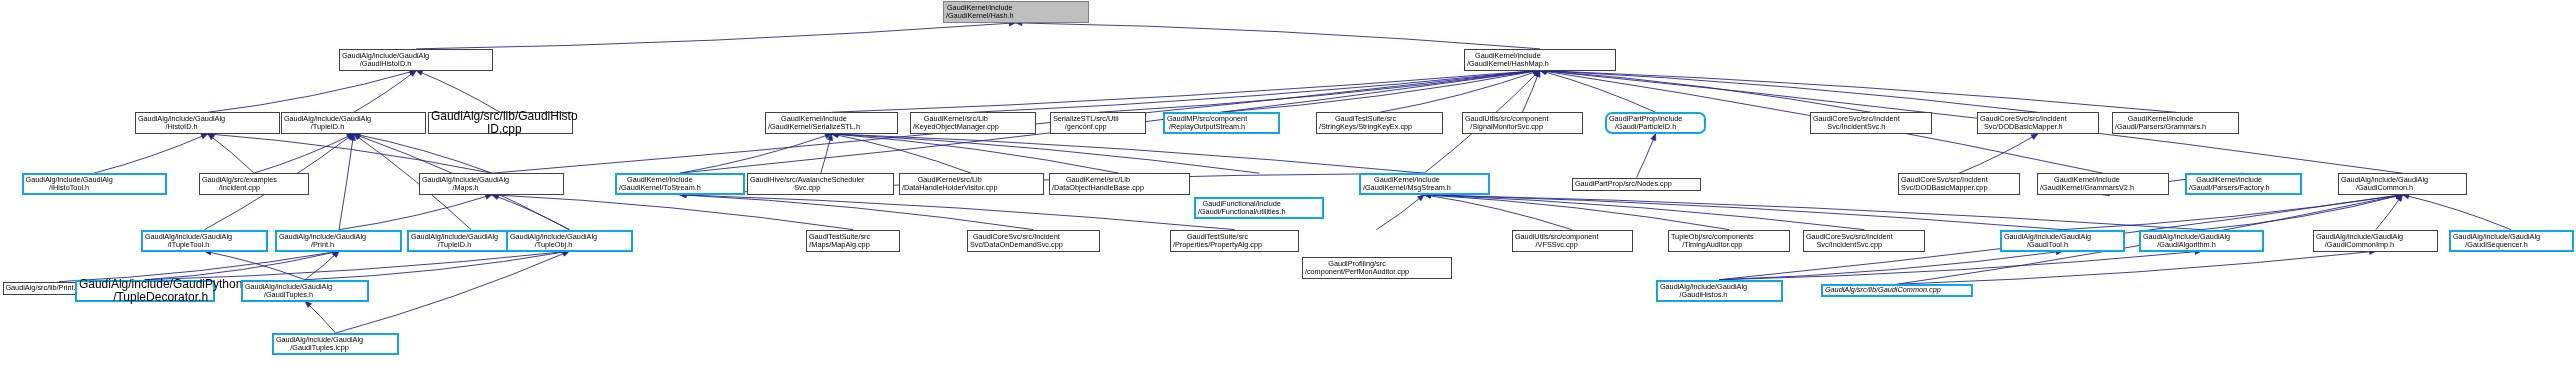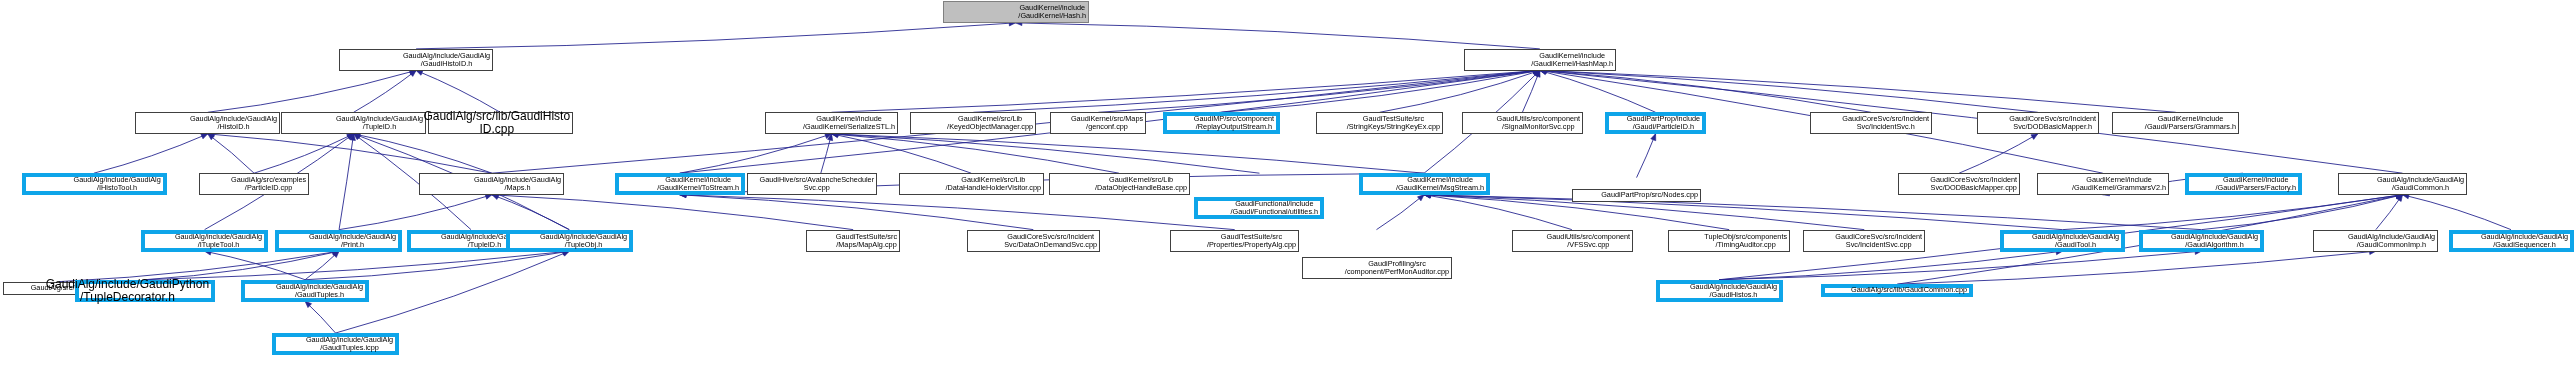--- a/index.html
+++ b/index.html
@@ -1,23 +1,23 @@
 <!DOCTYPE html>
 <html style="font-size:10px"><head>
 <meta charset="utf-8">
 <style>
   html,body{margin:0;padding:0;background:#ffffff;}
   #graph{position:relative;width:2576px;height:373px;background:#ffffff;
          font-family:"Liberation Sans","DejaVu Sans",sans-serif;overflow:hidden;}
   .node{position:absolute;box-sizing:border-box;background:#ffffff;
-        display:flex;align-items:center;justify-content:flex-end;text-align:center;
+        display:flex;align-items:center;justify-content:flex-start;text-align:center;
         line-height:1.08;z-index:5;}
   .node .lbl{display:block;padding:0.6px 1.9px;white-space:pre-line;}
   .n-black{border:1px solid #404040;}
-  .n-red{border:4px solid #0ea5e9;}
+  .n-red{border:2px solid #0ea5e9;}
   .n-root{border:1px solid #808080;background:#bfbfbf;}
   svg.edges{position:absolute;left:0;top:0;width:2576px;height:373px;z-index:1;}
   svg.edges path{fill:none;stroke:#25258f;stroke-width:1.4px;}
   svg.edges polygon{fill:#25258f;stroke:#25258f;stroke-width:1px;}
 </style>
 </head>
 <body>
 
 <div id="graph">
   <svg class="edges" id="edge-layer" viewBox="0 0 4061 588">
@@ -183,36 +183,36 @@
       </div>
       <div class="node n-black" style="left: 765px; top: 112px; width: 133px; height: 21.6px; font-size: 7.3px;">
         <span class="lbl">GaudiKernel/include
 /GaudiKernel/SerializeSTL.h</span>
       </div>
       <div class="node n-black" style="left: 910px; top: 112px; width: 126px; height: 21.6px; font-size: 7.3px;">
         <span class="lbl">GaudiKernel/src/Lib
 /KeyedObjectManager.cpp</span>
       </div>
       <div class="node n-black" style="left: 1050px; top: 112px; width: 96px; height: 21.6px; font-size: 7.3px;">
-        <span class="lbl">GaudiKernel/src/Maps
+        <span class="lbl">SerializeSTL/src/Util
 /genconf.cpp</span>
       </div>
       <div class="node n-red" style="left: 1163px; top: 112px; width: 117px; height: 21.6px; font-size: 7.3px;">
         <span class="lbl">GaudiMP/src/component
 /ReplayOutputStream.h</span>
       </div>
       <div class="node n-black" style="left: 1316px; top: 112px; width: 127px; height: 21.6px; font-size: 7.3px;">
         <span class="lbl">GaudiTestSuite/src
 /StringKeys/StringKeyEx.cpp</span>
       </div>
       <div class="node n-black" style="left: 1462px; top: 112px; width: 121px; height: 21.6px; font-size: 7.3px;">
         <span class="lbl">GaudiUtils/src/component
 /SignalMonitorSvc.cpp</span>
       </div>
-      <div class="node n-red" style="left: 1605px; top: 112px; width: 101px; height: 21.6px; font-size: 7.3px;">
+      <div class="node n-red" style="left: 1605px; top: 112px; width: 101px; height: 21.6px; font-size: 7.3px; border-radius: 7px;">
         <span class="lbl">GaudiPartProp/include
 /Gaudi/ParticleID.h</span>
       </div>
       <div class="node n-black" style="left: 1810px; top: 112px; width: 122px; height: 21.6px; font-size: 7.3px;">
         <span class="lbl">GaudiCoreSvc/src/Incident
 Svc/IncidentSvc.h</span>
       </div>
       <div class="node n-black" style="left: 1977px; top: 112px; width: 122px; height: 21.6px; font-size: 7.3px;">
         <span class="lbl">GaudiCoreSvc/src/Incident
 Svc/DODBasicMapper.h</span>
@@ -220,51 +220,51 @@
       <div class="node n-black" style="left: 2112px; top: 112px; width: 127px; height: 21.6px; font-size: 7.3px;">
         <span class="lbl">GaudiKernel/include
 /Gaudi/Parsers/Grammars.h</span>
       </div>
       <div class="node n-red" style="left: 21.6px; top: 173px; width: 145px; height: 21.6px; font-size: 7.3px;">
         <span class="lbl">GaudiAlg/include/GaudiAlg
 /IHistoTool.h</span>
       </div>
       <div class="node n-black" style="left: 199px; top: 173px; width: 110px; height: 21.6px; font-size: 7.3px;">
         <span class="lbl">GaudiAlg/src/examples
-/ParticleID.cpp</span>
+/Incident.cpp</span>
       </div>
       <div class="node n-black" style="left: 419px; top: 173px; width: 145px; height: 21.6px; font-size: 7.3px;">
         <span class="lbl">GaudiAlg/include/GaudiAlg
 /Maps.h</span>
       </div>
       <div class="node n-red" style="left: 615px; top: 173px; width: 130px; height: 21.6px; font-size: 7.3px;">
         <span class="lbl">GaudiKernel/include
 /GaudiKernel/ToStream.h</span>
       </div>
-      <div class="node n-black" style="left: 747px; top: 173px; width: 130px; height: 21.6px; font-size: 7.3px;">
+      <div class="node n-black" style="left: 747px; top: 173px; width: 147px; height: 21.6px; font-size: 7.3px;">
         <span class="lbl">GaudiHive/src/AvalancheScheduler
 Svc.cpp</span>
       </div>
       <div class="node n-black" style="left: 899px; top: 173px; width: 145px; height: 21.6px; font-size: 7.3px;">
         <span class="lbl">GaudiKernel/src/Lib
 /DataHandleHolderVisitor.cpp</span>
       </div>
       <div class="node n-black" style="left: 1049px; top: 173px; width: 141px; height: 21.6px; font-size: 7.3px;">
         <span class="lbl">GaudiKernel/src/Lib
 /DataObjectHandleBase.cpp</span>
       </div>
       <div class="node n-red" style="left: 1194px; top: 173px; width: 130px; height: 21.6px; font-size: 7.3px; margin-top: 24px;">
         <span class="lbl">GaudiFunctional/include
 /Gaudi/Functional/utilities.h</span>
       </div>
       <div class="node n-red" style="left: 1359px; top: 173px; width: 131px; height: 21.6px; font-size: 7.3px;">
         <span class="lbl">GaudiKernel/include
 /GaudiKernel/MsgStream.h</span>
       </div>
-      <div class="node n-black" style="left: 1572px; top: 178px; width: 129px; height: 12.7px; font-size: 7.3px; margin-top: 11px;">
+      <div class="node n-black" style="left: 1572px; top: 178px; width: 129px; height: 12.7px; font-size: 7.3px;">
         <span class="lbl">GaudiPartProp/src/Nodes.cpp</span>
       </div>
       <div class="node n-black" style="left: 1898px; top: 173px; width: 122px; height: 21.6px; font-size: 7.3px;">
         <span class="lbl">GaudiCoreSvc/src/Incident
 Svc/DODBasicMapper.cpp</span>
       </div>
       <div class="node n-black" style="left: 2037px; top: 173px; width: 132px; height: 21.6px; font-size: 7.3px;">
         <span class="lbl">GaudiKernel/include
 /GaudiKernel/GrammarsV2.h</span>
       </div>
@@ -344,21 +344,21 @@
 /TupleDecorator.h</span>
       </div>
       <div class="node n-red" style="left: 241px; top: 280px; width: 128px; height: 21.6px; font-size: 7.3px;">
         <span class="lbl">GaudiAlg/include/GaudiAlg
 /GaudiTuples.h</span>
       </div>
       <div class="node n-red" style="left: 1656px; top: 280px; width: 127px; height: 21.6px; font-size: 7.3px;">
         <span class="lbl">GaudiAlg/include/GaudiAlg
 /GaudiHistos.h</span>
       </div>
-      <div class="node n-red" style="left: 1821px; top: 284px; width: 152px; height: 12.7px; font-size: 7.3px;">
+      <div class="node n-red" style="left: 1821px; top: 284px; width: 152px; height: 12.7px; font-size: 7.3px; font-style: italic;">
         <span class="lbl">GaudiAlg/src/lib/GaudiCommon.cpp</span>
       </div>
       <div class="node n-red" style="left: 272px; top: 333px; width: 127px; height: 21.6px; font-size: 7.3px;">
         <span class="lbl">GaudiAlg/include/GaudiAlg
 /GaudiTuples.icpp</span>
       </div>
     </div>
 </div>
 
 

